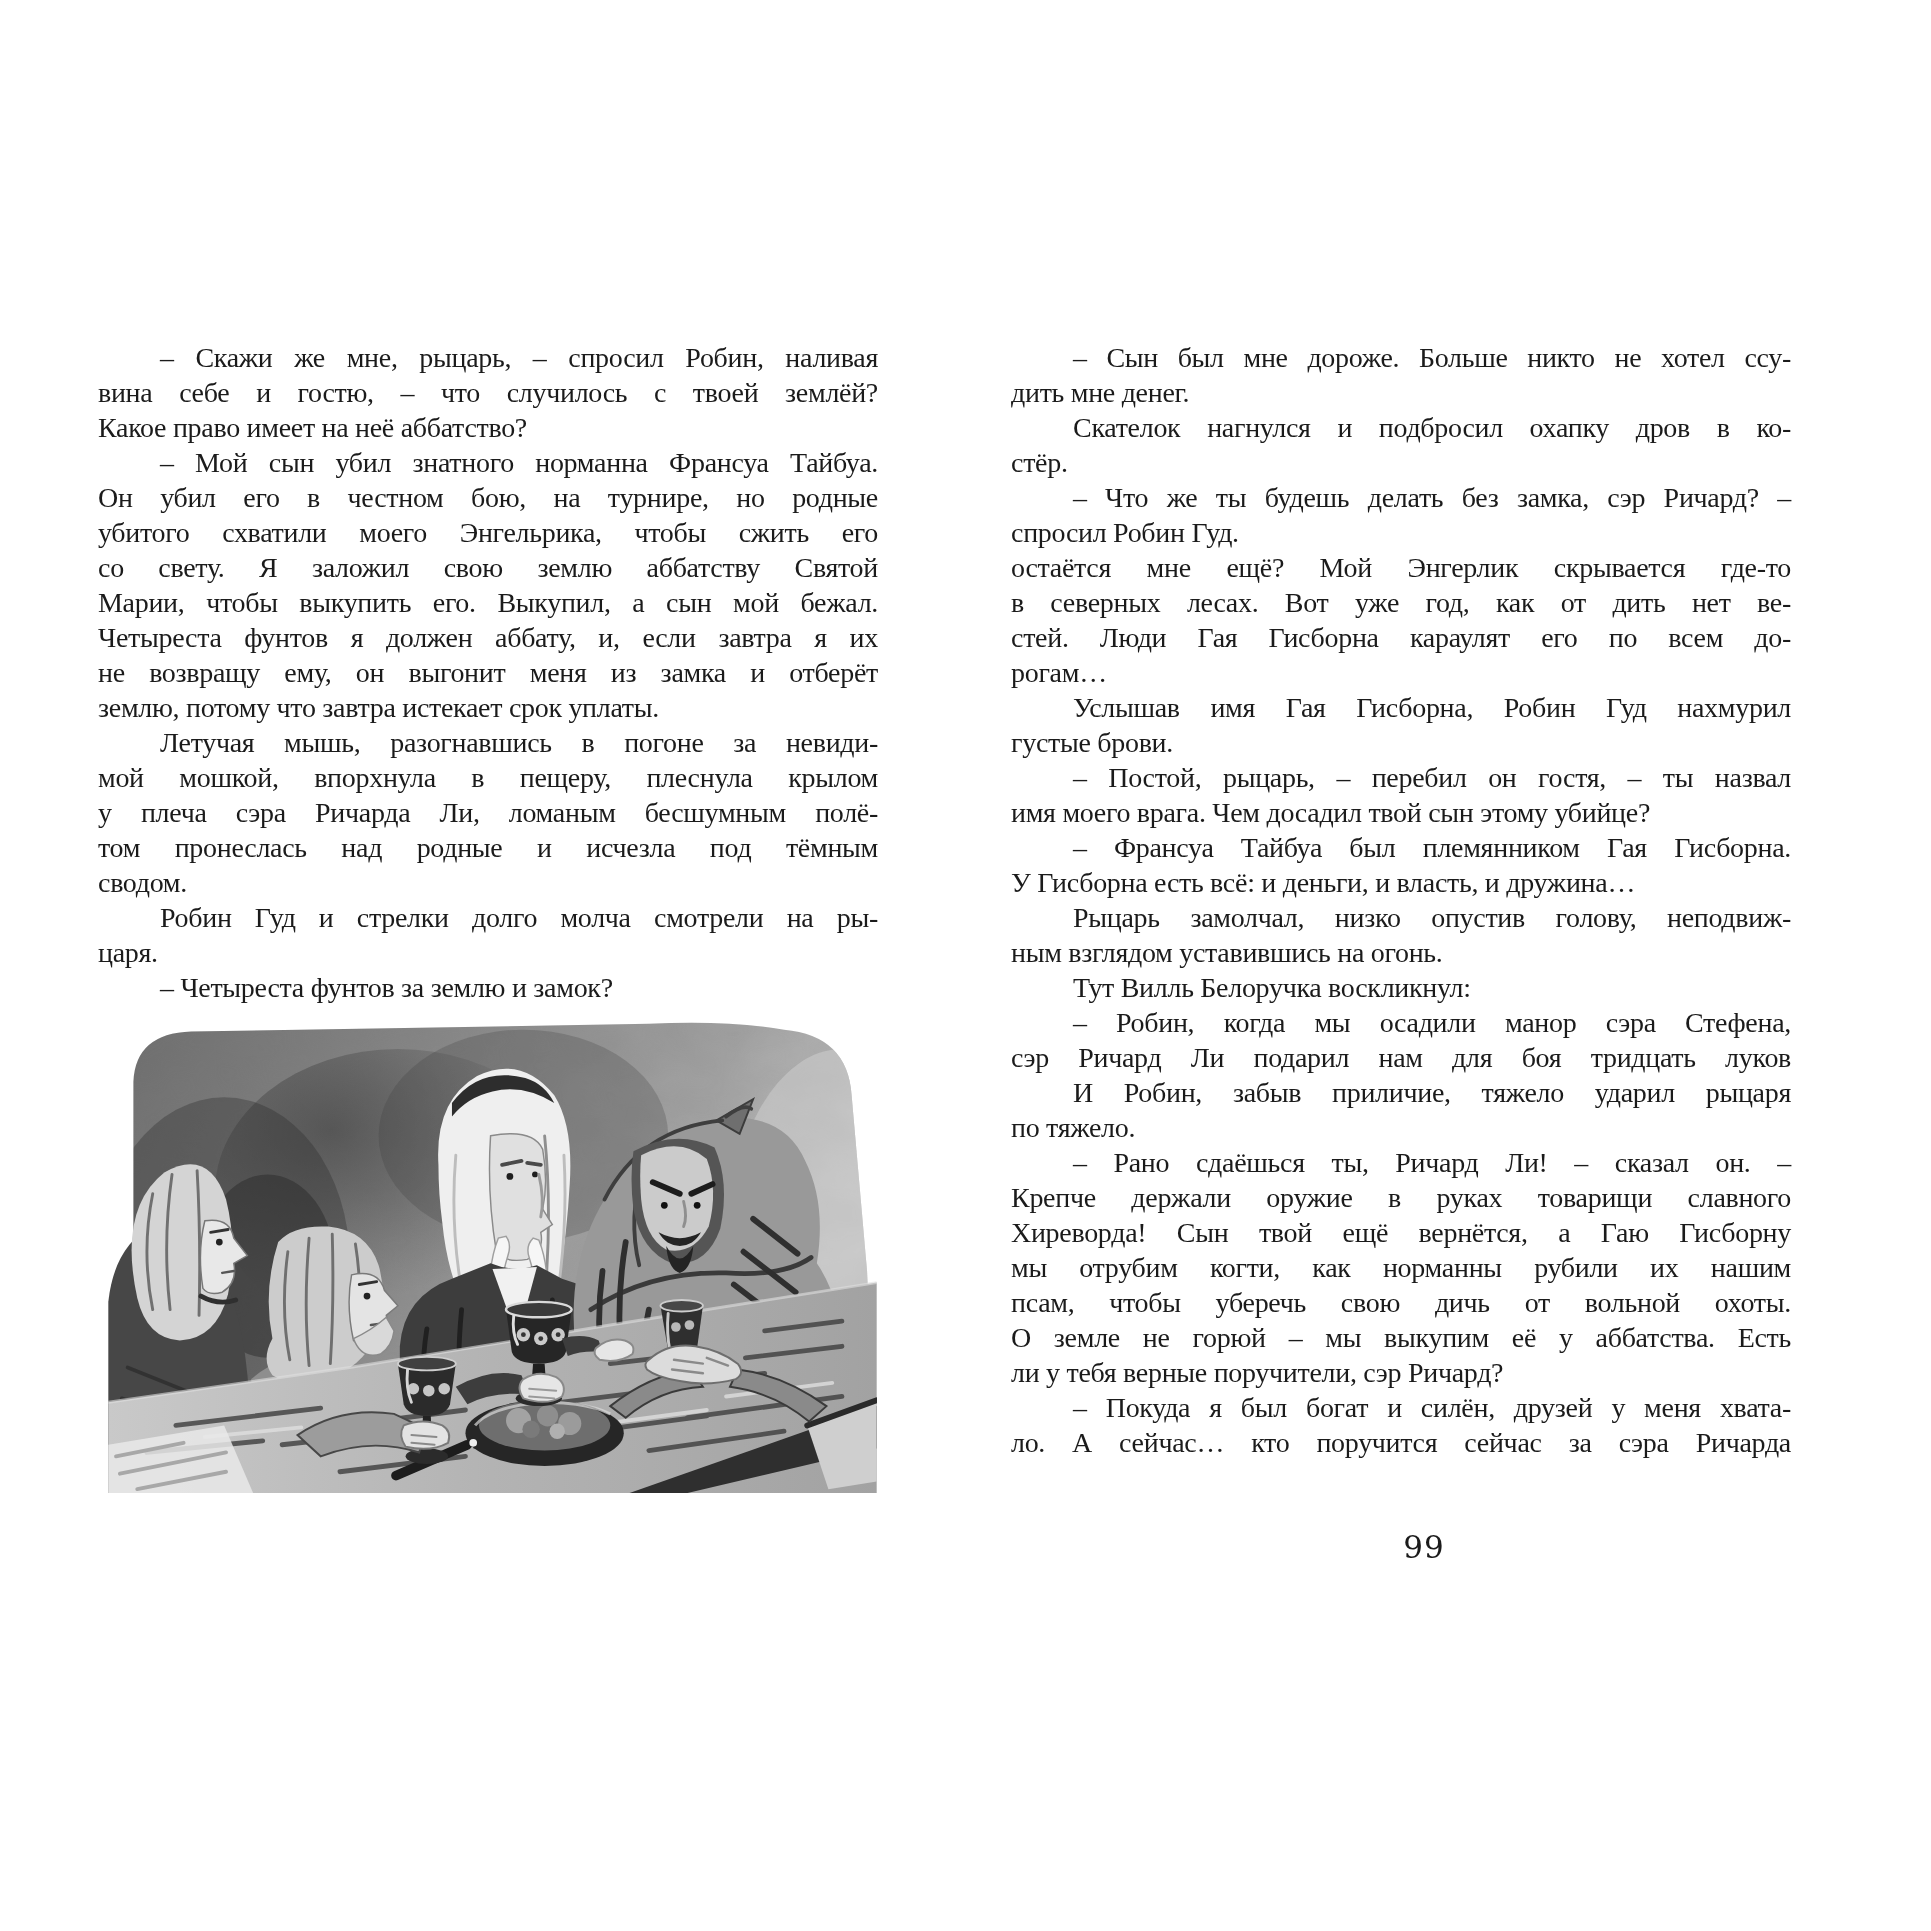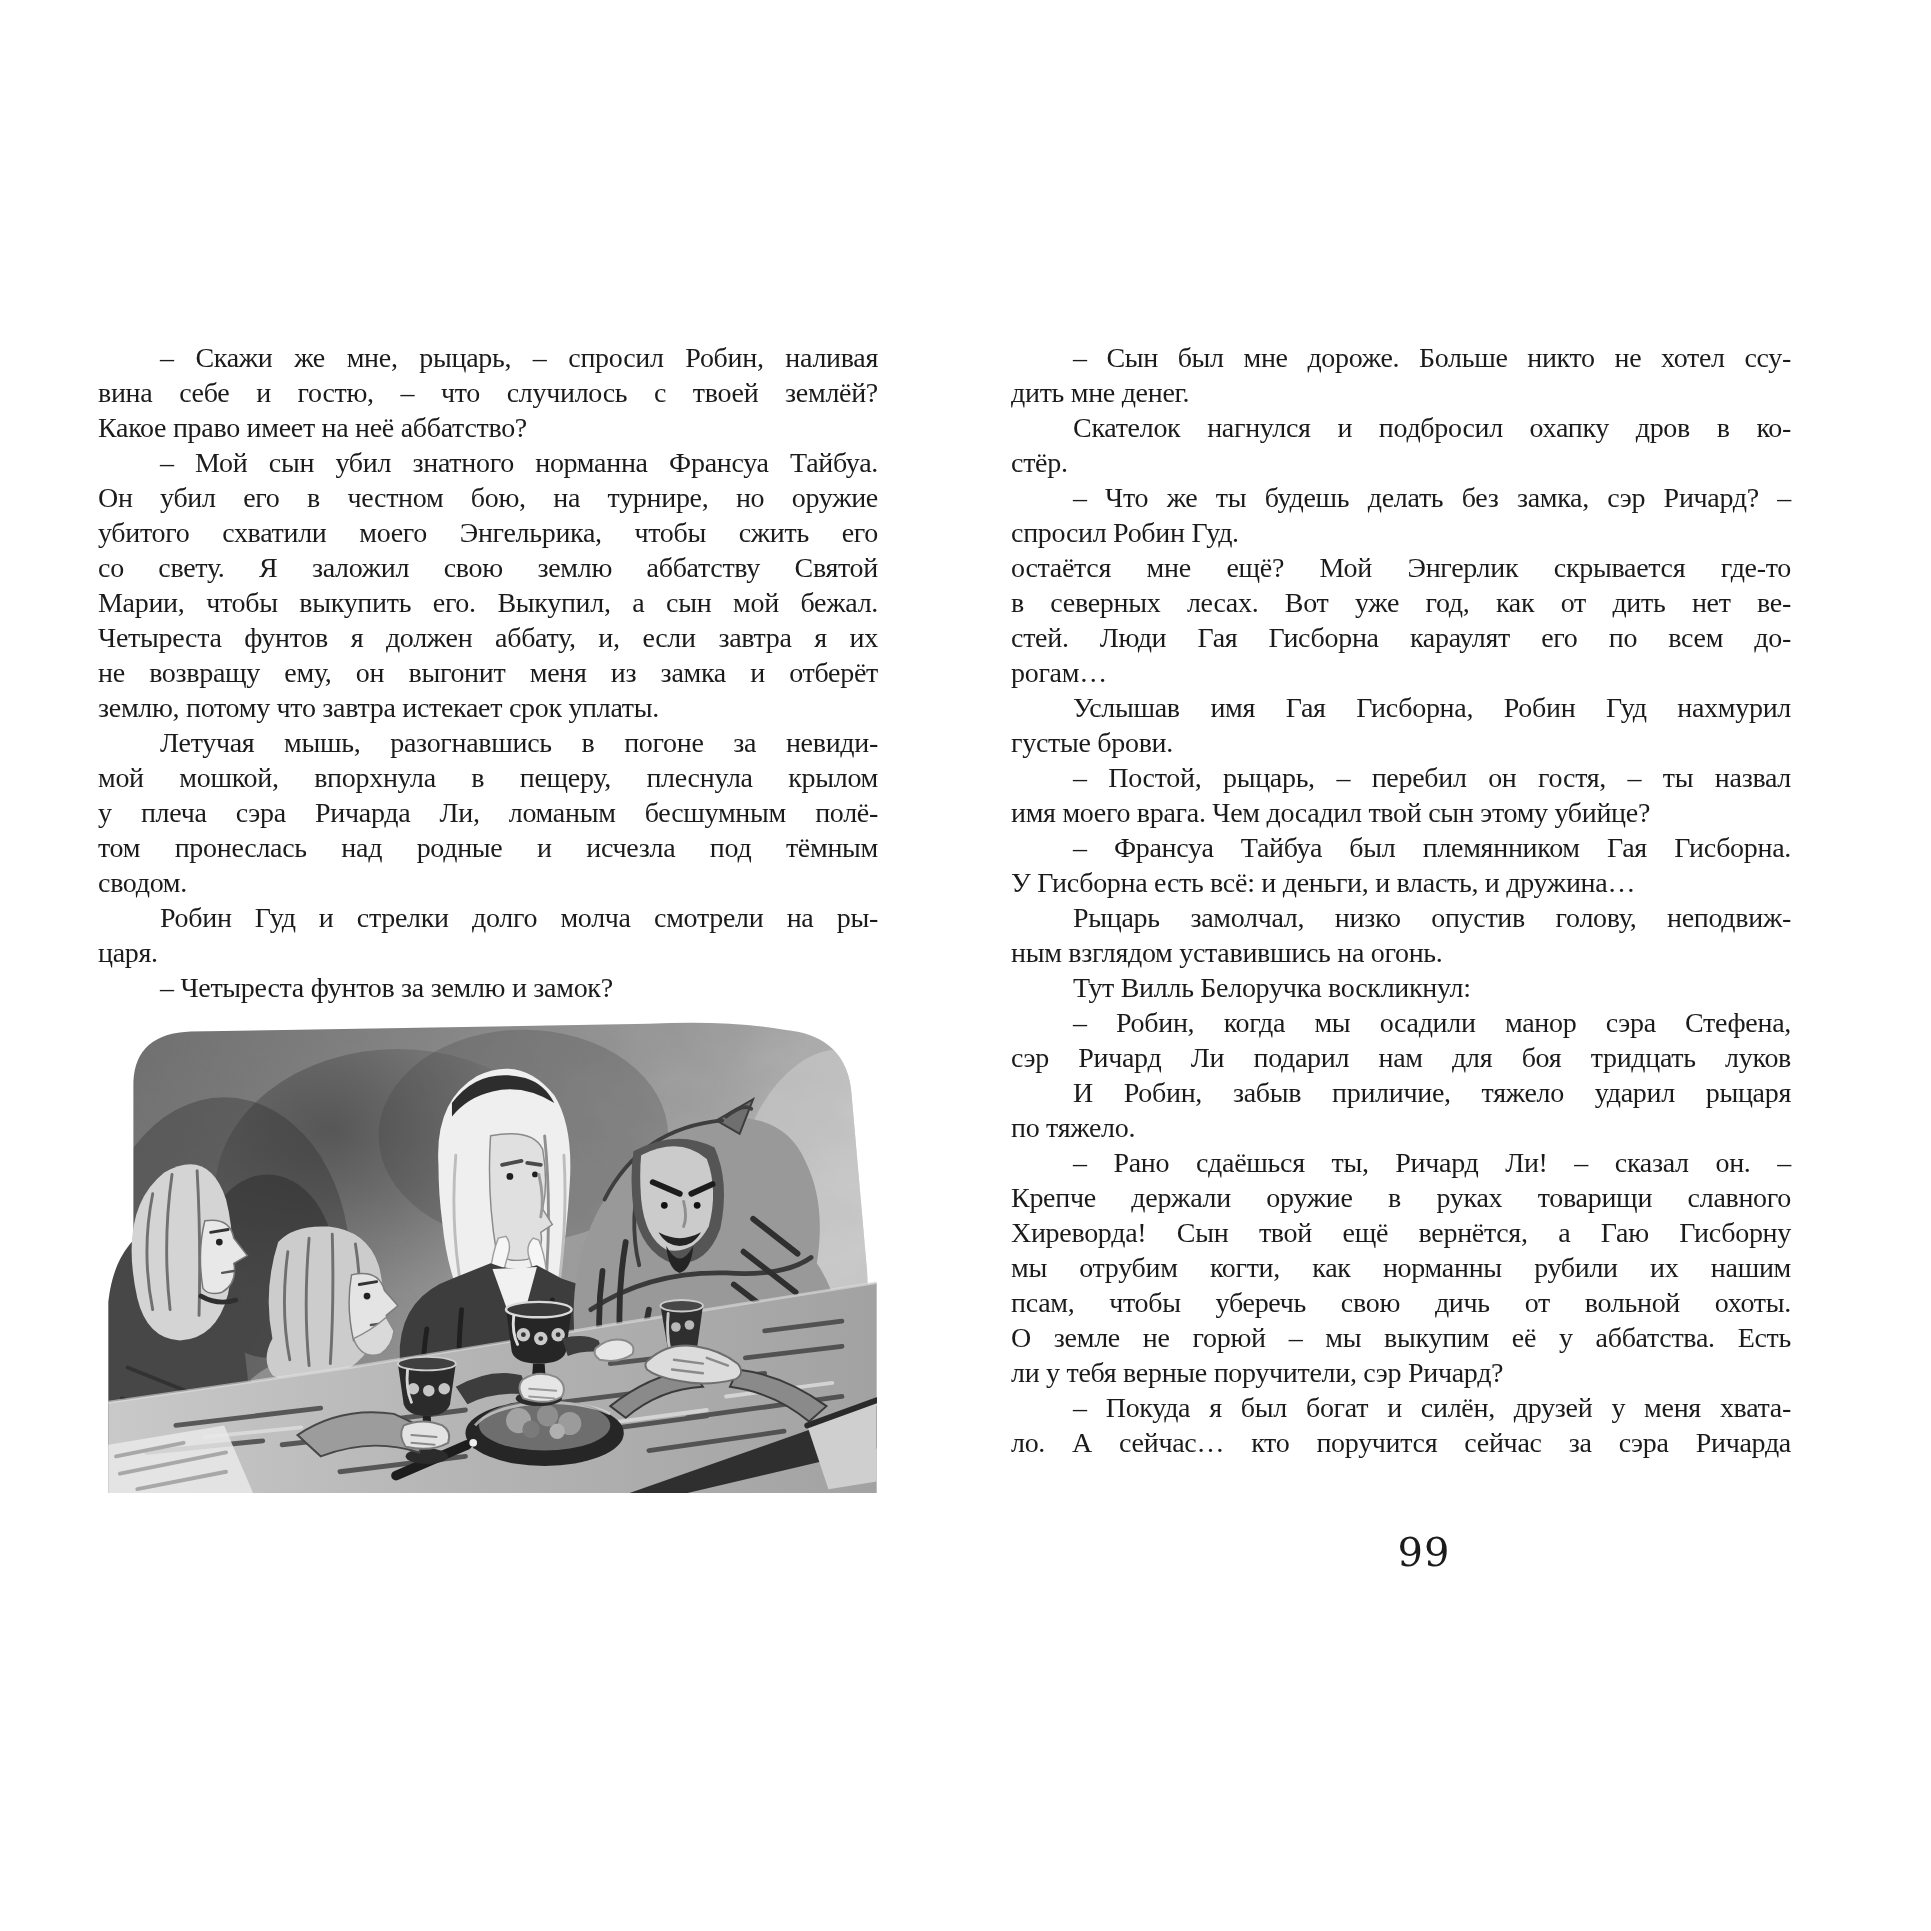--- a/index.html
+++ b/index.html
@@ -6,32 +6,32 @@
   body{width:1931px;height:1931px;position:relative;overflow:hidden;
        font-family:"Liberation Sans","DejaVu Sans",sans-serif;color:#1b1b1b;}
   .textcol{position:absolute;width:780px;font-size:28px;line-height:35px;letter-spacing:-0.3px;font-family:Liberation Serif, serif;}
   #left-col{left:98px;top:340px;}
   #right-col{left:1011px;top:340px;}
   .line{text-align:justify;text-align-last:justify;height:35px;white-space:nowrap;}
   .line.plast{text-align-last:left;}
   .line.first{text-indent:62px;}
   .illustration{position:absolute;left:108px;top:1020px;width:769px;height:473px;margin:0;padding:0;}
   .page-number{position:absolute;left:1038px;top:1529px;width:772px;text-align:center;
-       font-family:"DejaVu Serif","Liberation Serif",serif;font-size:40px;letter-spacing:1px;
+       font-family:"DejaVu Serif","Liberation Serif",serif;font-size:31px;letter-spacing:1px;
        font-feature-settings:"onum" 1;color:#1b1b1b;}
 </style>
 </head>
 <body>
 
 <div class="textcol" id="left-col">
     <div class="line first">– Скажи же мне, рыцарь, – спросил Робин, наливая</div>
     <div class="line">вина себе и гостю, – что случилось с твоей землёй?</div>
     <div class="line plast">Какое право имеет на неё аббатство?</div>
     <div class="line first">– Мой сын убил знатного норманна Франсуа Тайбуа.</div>
-    <div class="line">Он убил его в честном бою, на турнире, но оружие</div>
+    <div class="line">Он убил его в честном бою, на турнире, но родные</div>
     <div class="line">убитого схватили моего Энгельрика, чтобы сжить его</div>
     <div class="line">со свету. Я заложил свою землю аббатству Святой</div>
     <div class="line">Марии, чтобы выкупить его. Выкупил, а сын мой бежал.</div>
     <div class="line">Четыреста фунтов я должен аббату, и, если завтра я их</div>
     <div class="line">не возвращу ему, он выгонит меня из замка и отберёт</div>
     <div class="line plast">землю, потому что завтра истекает срок уплаты.</div>
     <div class="line first">Летучая мышь, разогнавшись в погоне за невиди-</div>
     <div class="line">мой мошкой, впорхнула в пещеру, плеснула крылом</div>
     <div class="line">у плеча сэра Ричарда Ли, ломаным бесшумным полё-</div>
     <div class="line">том пронеслась над родные и исчезла под тёмным</div>

